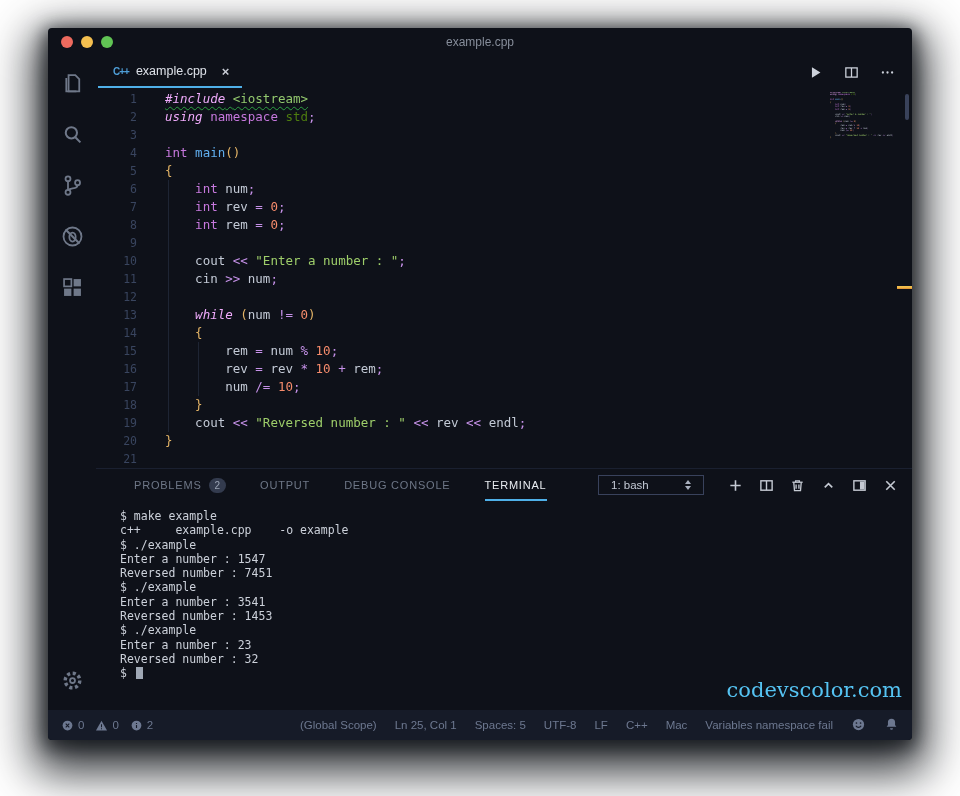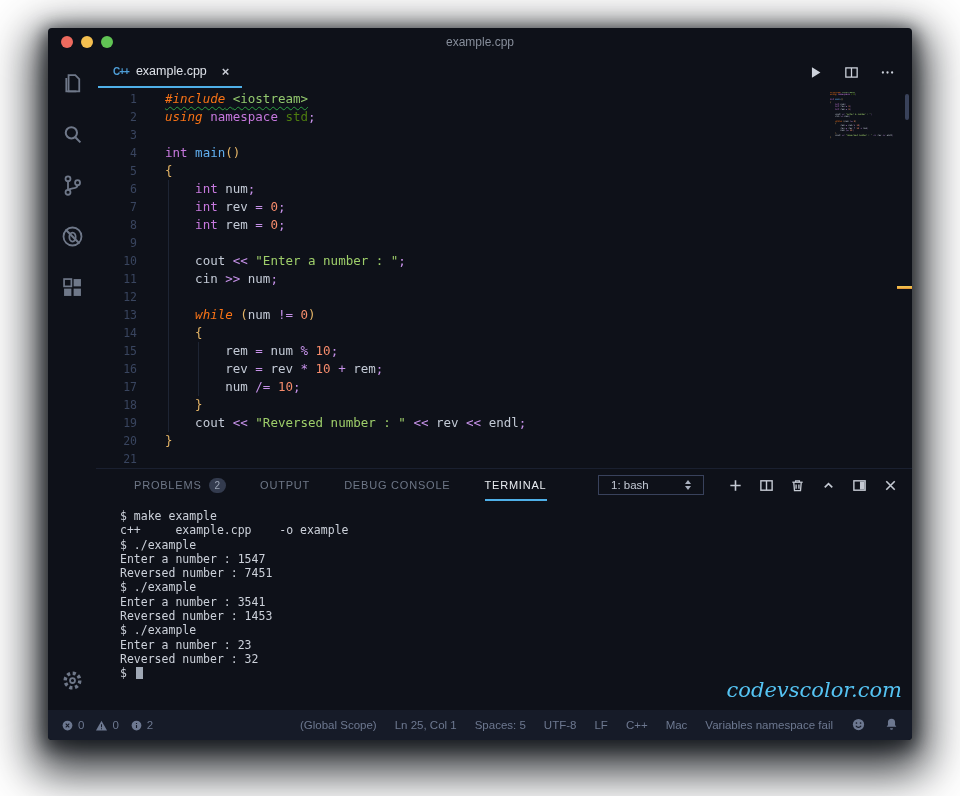--- a/index.html
+++ b/index.html
@@ -34,21 +34,21 @@
   .tab-actions { margin-left:auto; display:flex; align-items:center; gap:19px;
     margin-right:16px; color:#cdd2db; }
   .tab-actions svg { width:17px; height:17px; display:block; }
   
   .editor { flex:0 0 380px; position:relative; overflow:hidden;
     font-family:"DejaVu Sans Mono", monospace; font-size:12.5px; }
   .code { padding-top:2px; }
   .code-line { display:flex; height:18px; line-height:18px; white-space:pre; }
   .ln { flex:0 0 41px; text-align:right; color:#39455f; font-size:11.5px; }
   .lt { padding-left:28px; }
-  .c-ctl { color:#f97316; font-style:italic; }
+  .c-ctl { color:#f0abfc; font-style:italic; }
   .c-kw  { color:#c678dd; }
   .c-fn  { color:#61afef; }
   .c-str { color:#9ece6a; }
   .c-inc { color:#93c96e; }
   .c-num { color:#f78c6c; }
   .c-op  { color:#c792ea; }
   .c-br  { color:#e5b567; }
   .c-std { color:#4d7c0f; }
   .c-fg  { color:#c3cad6; }
   .squiggle { text-decoration:underline; text-decoration-style:wavy;
@@ -82,21 +82,21 @@
   .sel-up { border-bottom:4px solid #aab1bf; }
   .sel-down { border-top:4px solid #aab1bf; }
   .picon svg { width:15px; height:15px; display:block; }
   
   .term { flex:1; position:relative; font-family:"DejaVu Sans Mono", monospace;
     font-size:11.5px; line-height:14.3px; color:#ccd1da; padding:8px 0 0 24px;
     white-space:pre; overflow:hidden; }
   .cursor { display:inline-block; width:7px; height:12px; background:#9fa8b5;
     vertical-align:-2px; margin-left:2px; }
   .watermark { position:absolute; right:10px; bottom:8px;
-    font-family:"DejaVu Serif", serif; font-style:italic; font-size:21px; color:#55c3f2; }
+    font-family:"DejaVu Serif", serif; font-size:21px; color:#55c3f2; }
   
   .statusbar { flex:0 0 30px; background:#161b28; display:flex; align-items:center;
     padding:0 13px; color:#6d7890; font-size:11.5px; }
   .sb-left { display:flex; gap:11px; align-items:center; }
   .sb-cell { display:flex; gap:4px; align-items:center; }
   .sb-cell svg { width:13px; height:13px; }
   .sb-right { margin-left:auto; display:flex; gap:18px; align-items:center; }
   .sb-right svg { width:15px; height:15px; }
 </style>
 </head>

